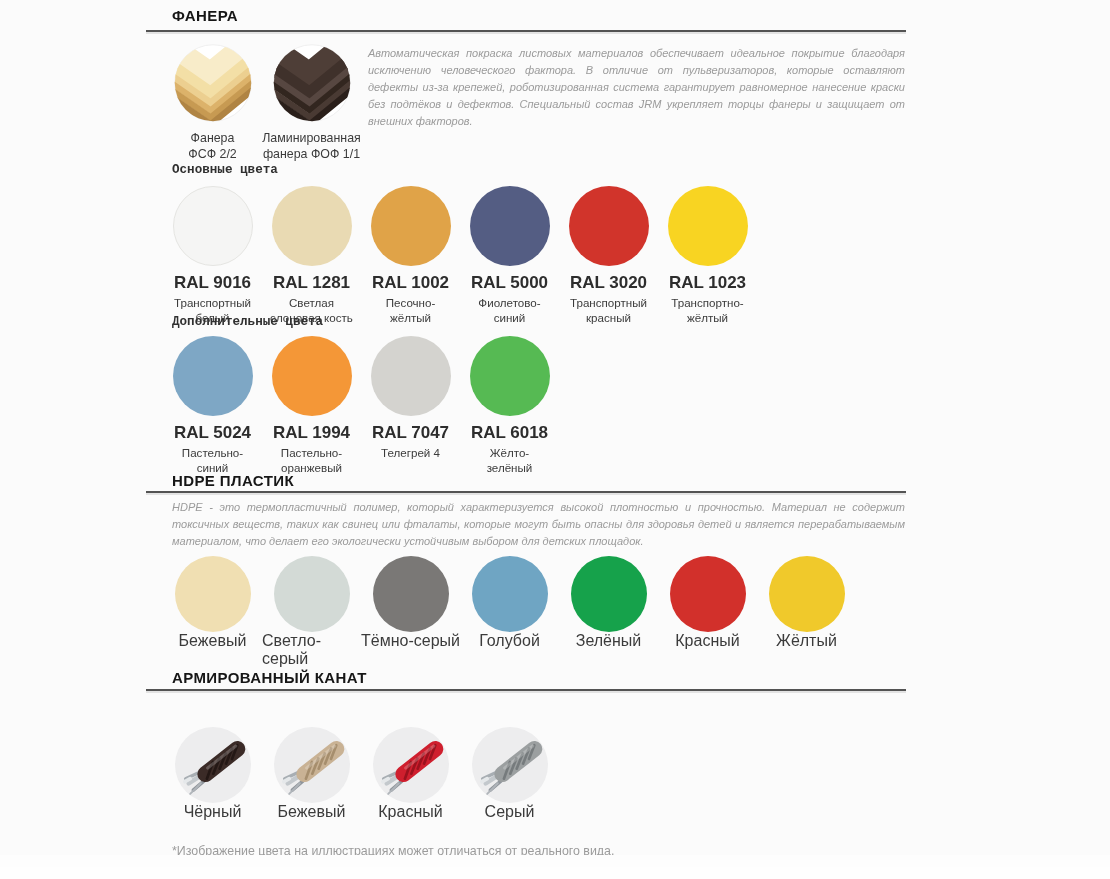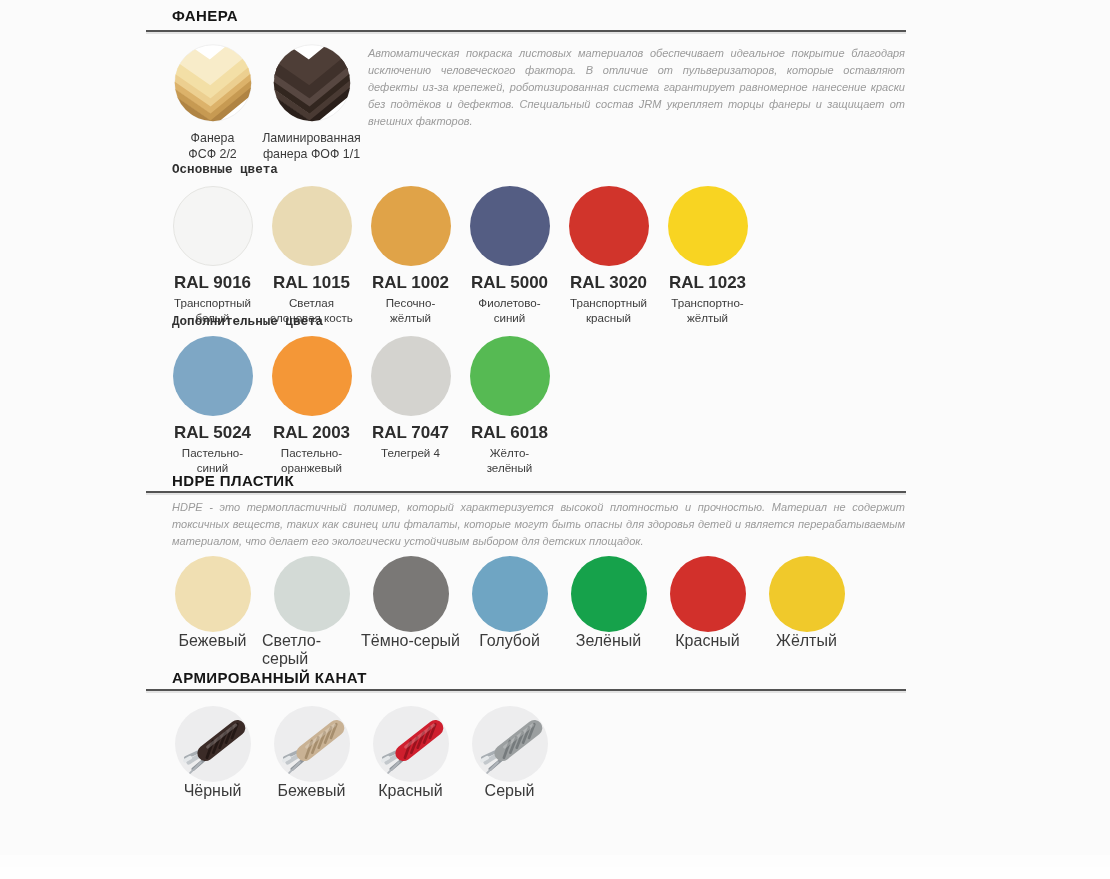--- a/index.html
+++ b/index.html
@@ -105,21 +105,21 @@
 
   <div class="row" style="left:163px; top:186px">
     <div class="col">
       <div class="dot80 ring" style="background: rgb(245, 245, 244);"></div>
       <div class="swatch-code">RAL 9016</div>
       <div class="swatch-name">Транспортный
 белый</div>
     </div>
     <div class="col">
       <div class="dot80" style="background: rgb(233, 218, 179);"></div>
-      <div class="swatch-code">RAL 1015</div>
+      <div class="swatch-code">RAL 1281</div>
       <div class="swatch-name">Светлая
 слоновая кость</div>
     </div>
     <div class="col">
       <div class="dot80" style="background: rgb(224, 163, 72);"></div>
       <div class="swatch-code">RAL 1002</div>
       <div class="swatch-name">Песочно-
 жёлтый</div>
     </div>
     <div class="col">
@@ -146,21 +146,21 @@
 
   <div class="row" style="left:163px; top:336px">
     <div class="col">
       <div class="dot80" style="background: rgb(126, 167, 197);"></div>
       <div class="swatch-code">RAL 5024</div>
       <div class="swatch-name">Пастельно-
 синий</div>
     </div>
     <div class="col">
       <div class="dot80" style="background: rgb(244, 151, 55);"></div>
-      <div class="swatch-code">RAL 2003</div>
+      <div class="swatch-code">RAL 1994</div>
       <div class="swatch-name">Пастельно-
 оранжевый</div>
     </div>
     <div class="col">
       <div class="dot80" style="background: rgb(212, 211, 207);"></div>
       <div class="swatch-code">RAL 7047</div>
       <div class="swatch-name">Телегрей 4</div>
     </div>
     <div class="col">
       <div class="dot80" style="background: rgb(86, 186, 83);"></div>
@@ -202,21 +202,21 @@
     </div>
     <div class="col">
       <div class="dot76" style="background: rgb(240, 201, 43);"></div>
       <div class="hdpe-name">Жёлтый</div>
     </div>
   </div>
 
   <div class="sec-title" style="top:669px">АРМИРОВАННЫЙ КАНАТ</div>
   <div class="rule" style="top:689px"></div>
 
-  <div class="row" style="left:163px; top:706px">
+  <div class="row" style="left:163px; top:727px">
 
     <div class="col" style="--rope: #3b2b27; --rope-shade: #241815;">
       <span>
         <svg width="76" height="76" viewBox="0 0 100 100">
           <circle cx="50" cy="50" r="50" fill="#ededee"></circle>
           <path d="M24,83 L44,66" style="stroke:#8f959b" stroke-width="4.5" stroke-linecap="round" fill="none"></path>
           <path d="M14,68 L38,57" style="stroke:#a8aeb3" stroke-width="4.5" stroke-linecap="round" fill="none"></path>
           <path d="M18,74 L42,59" style="stroke:#c3c8cc" stroke-width="6" stroke-linecap="round" fill="none"></path>
           <path d="M13,72 L20,68" style="stroke:#e5e8ea" stroke-width="5" stroke-linecap="round" fill="none"></path>
           <path d="M20,88 L34,74" style="stroke:#b0b5ba" stroke-width="2.5" stroke-linecap="round" fill="none"></path>
@@ -290,15 +290,16 @@
           <path d="M67.2,48.2 L75.2,28.2" style="stroke:var(--rope-shade)" stroke-width="3.5" stroke-linecap="round" fill="none"></path>
           <path d="M75,42 L82,24" style="stroke:var(--rope-shade)" stroke-width="3.5" stroke-linecap="round" fill="none"></path>
           <path d="M43,54 L80,25" style="stroke:rgba(255,255,255,0.22)" stroke-width="4" stroke-linecap="round" fill="none"></path>
         </svg>
       </span>
       <div class="hdpe-name">Серый</div>
     </div>
   </div>
 
 
+  <div class="footnote">*Изображение цвета на иллюстрациях может отличаться от реального вида.</div>
   <div class="bottom-band1"></div>
   <div class="bottom-band2"></div>
 </div>
 
 </body></html>

